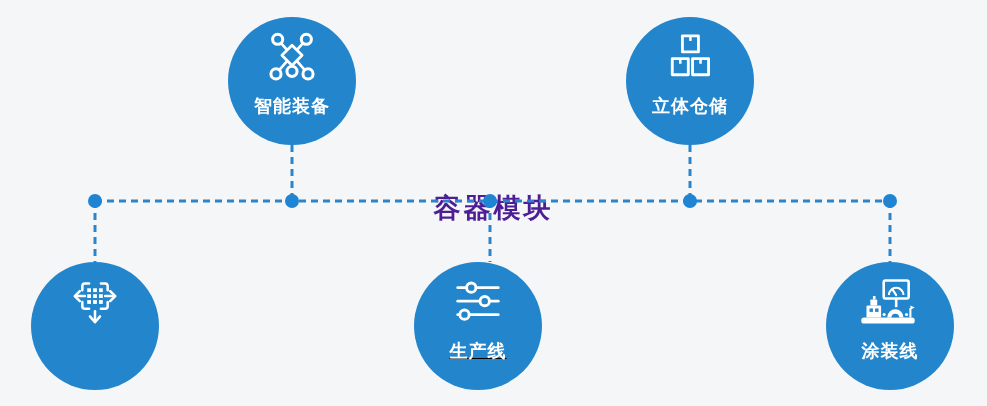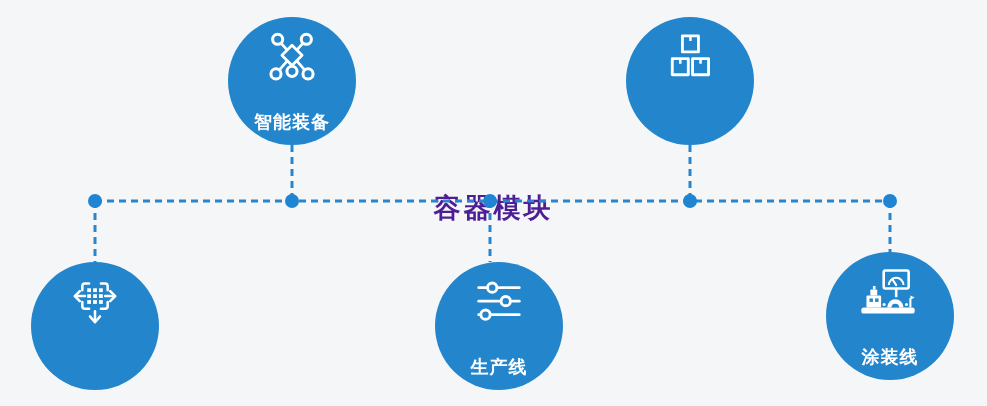--- a/index.html
+++ b/index.html
@@ -35,21 +35,20 @@
   .node {
     position: absolute;
     width: 128px;
     height: 128px;
     border-radius: 50%;
     background: #2385cb;
     display: flex;
     flex-direction: column;
     align-items: center;
     z-index: 3;
-    gap: 16px;
   }
   .node .icon {
     margin-top: 13px;
     width: 54px;
     height: 54px;
     display: block;
   }
   .node .icon.wide {
     width: 62px;
     margin-left: -4px;
@@ -60,22 +59,22 @@
     font-size: 18px;
     font-weight: 700;
     letter-spacing: 1px;
     line-height: 24px;
     white-space: nowrap;
   }
   
   .node.n0 { left: 228px; top: 17px; }
   .node.n1 { left: 626px; top: 17px; }
   .node.n2 { left: 31px;  top: 262px; }
-  .node.n3 { left: 435px; top: 262px; }
-  .node.n4 { left: 826px; top: 252px; }
+  .node.n3 { left: 414px; top: 262px; text-decoration: underline; }
+  .node.n4 { left: 826px; top: 262px; }
 </style>
 </head>
 <body>
 
 <div class="stage">
 
   <div class="watermark">容器模块</div>
 
   <svg class="connectors" width="987" height="406" viewBox="0 0 987 406">
     <g stroke="#2a85cc" stroke-width="3" stroke-dasharray="7 5" fill="none">
@@ -122,20 +121,21 @@
         <rect x="23" y="7" width="19" height="19"></rect>
         <rect x="11" y="34" width="19" height="19"></rect>
         <rect x="35" y="34" width="19" height="19"></rect>
       </g>
       <g stroke="#fff" stroke-width="3">
         <line x1="32.5" y1="7" x2="32.5" y2="13"></line>
         <line x1="20.5" y1="34" x2="20.5" y2="40"></line>
         <line x1="44.5" y1="34" x2="44.5" y2="40"></line>
       </g>
     </svg>
+    <div class="label">立体仓储</div>
   </div>
 
   <div class="node n2">
     <svg class="icon" viewBox="0 0 64 64">
       <g fill="none" stroke="#fff" stroke-width="3" stroke-linecap="round" stroke-linejoin="round">
         <path d="M17 18 V13 Q17 10 20 10 H25"></path>
         <path d="M39 10 H44 Q47 10 47 13 V18"></path>
         <path d="M47 32 V37 Q47 40 44 40 H39"></path>
         <path d="M25 40 H20 Q17 40 17 37 V32"></path>
         <polyline points="14,19 8,25 14,31"></polyline>

